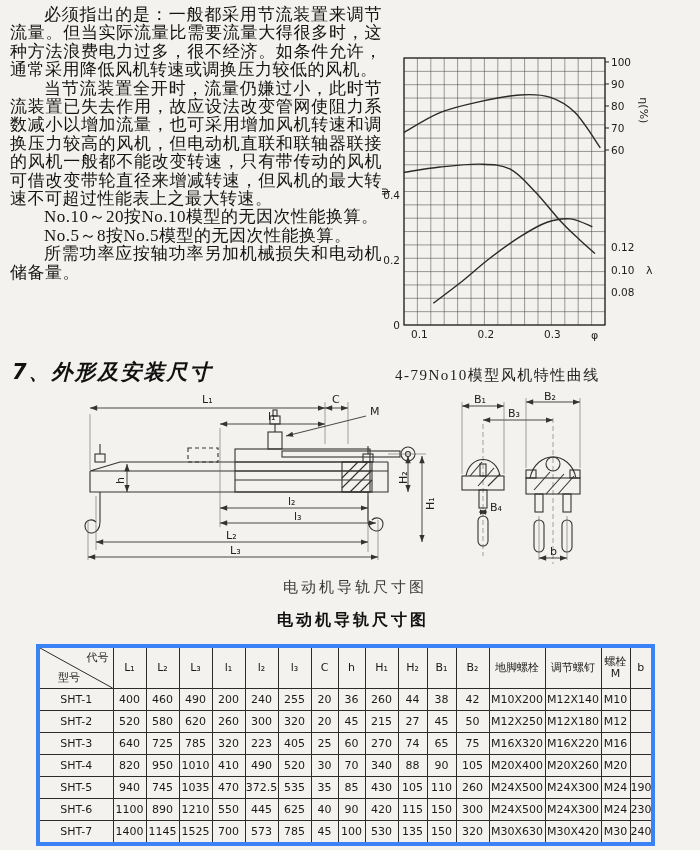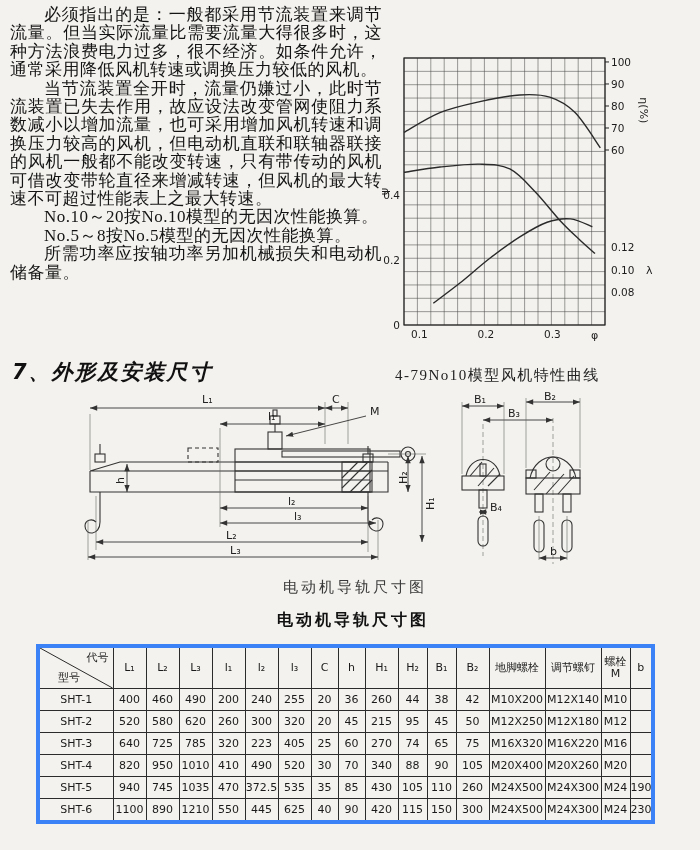--- a/index.html
+++ b/index.html
@@ -326,21 +326,21 @@
           <td>SHT-2</td>
           <td>520</td>
           <td>580</td>
           <td>620</td>
           <td>260</td>
           <td>300</td>
           <td>320</td>
           <td>20</td>
           <td>45</td>
           <td>215</td>
-          <td>95</td>
+          <td>27</td>
           <td>45</td>
           <td>50</td>
           <td class="bolt">M12X250</td>
           <td class="bolt">M12X180</td>
           <td>M12</td>
           <td></td>
         </tr>
         <tr>
           <td>SHT-3</td>
           <td>640</td>
@@ -410,15 +410,34 @@
           <td>90</td>
           <td>420</td>
           <td>115</td>
           <td>150</td>
           <td>300</td>
           <td class="bolt">M24X500</td>
           <td class="bolt">M24X300</td>
           <td>M24</td>
           <td>230</td>
         </tr>
+        <tr>
+          <td>SHT-7</td>
+          <td>1400</td>
+          <td>1145</td>
+          <td>1525</td>
+          <td>700</td>
+          <td>573</td>
+          <td>785</td>
+          <td>45</td>
+          <td>100</td>
+          <td>530</td>
+          <td>135</td>
+          <td>150</td>
+          <td>320</td>
+          <td class="bolt">M30X630</td>
+          <td class="bolt">M30X420</td>
+          <td>M30</td>
+          <td>240</td>
+        </tr>
       </tbody>
   </table>
 </div>
 
 </body></html>

